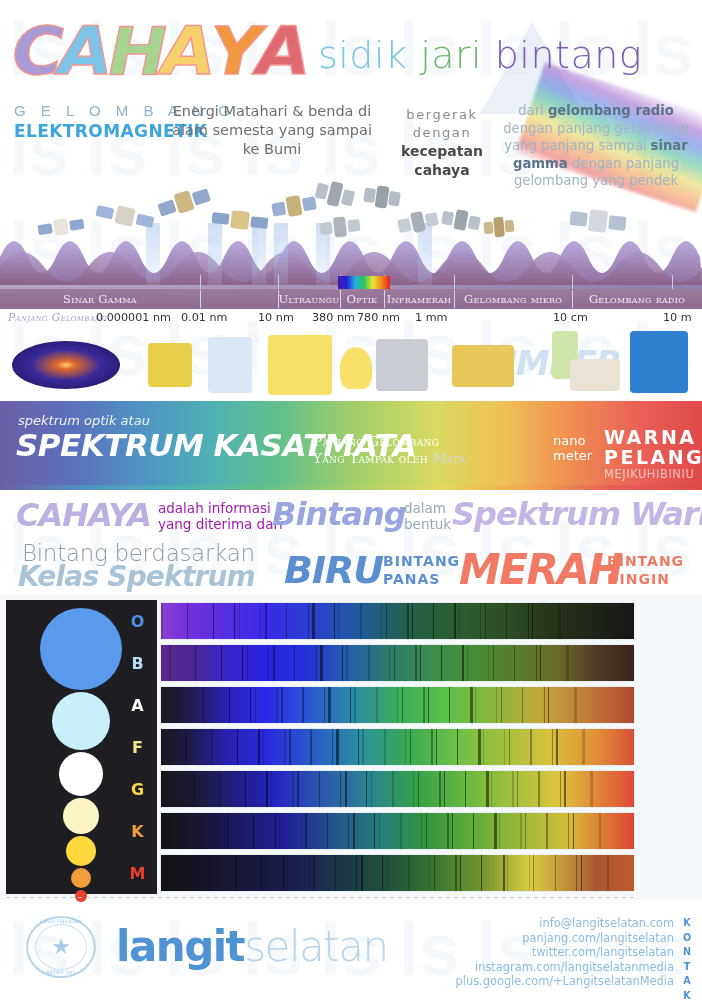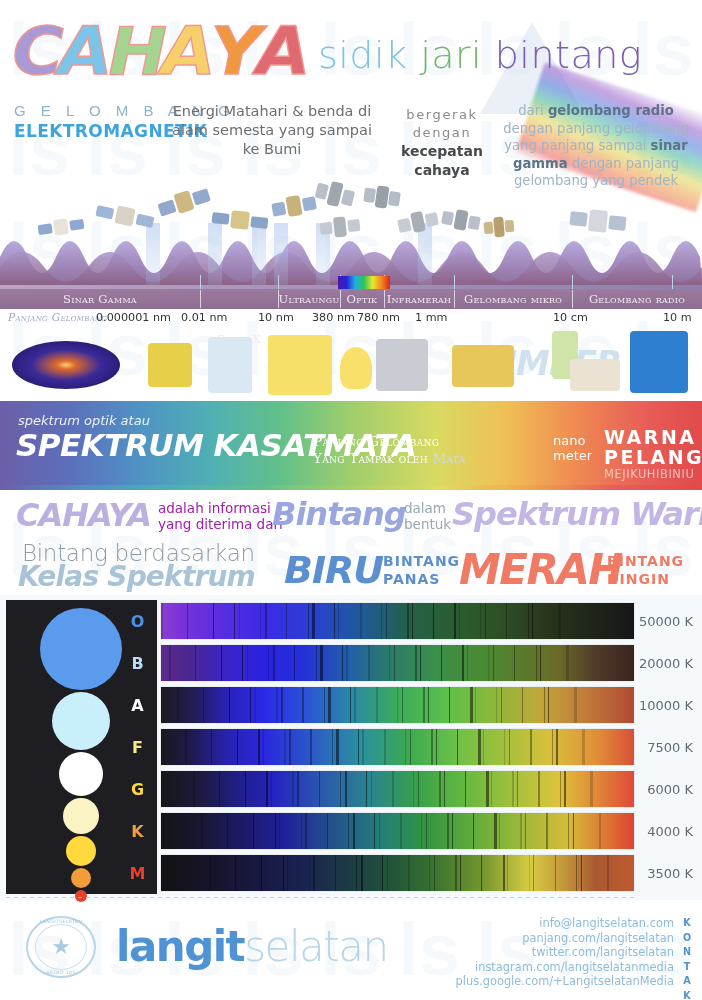--- a/index.html
+++ b/index.html
@@ -753,29 +753,20 @@
           <div style="position: absolute; left: 73.2%; top: 0px; width: 1.1px; height: 100%; background: rgba(0, 0, 0, 0.18);"></div>
           <div style="position: absolute; left: 78.7%; top: 0px; width: 1.1px; height: 100%; background: rgba(0, 0, 0, 0.34);"></div>
           <div style="position: absolute; left: 72.2%; top: 0px; width: 2.2px; height: 100%; background: rgba(0, 0, 0, 0.5);"></div>
           <div style="position: absolute; left: 77.7%; top: 0px; width: 1.1px; height: 100%; background: rgba(0, 0, 0, 0.18);"></div>
           <div style="position: absolute; left: 83.2%; top: 0px; width: 1.1px; height: 100%; background: rgba(0, 0, 0, 0.34);"></div>
           <div style="position: absolute; left: 88.7%; top: 0px; width: 1.1px; height: 100%; background: rgba(0, 0, 0, 0.5);"></div>
           <div style="position: absolute; left: 94.2%; top: 0px; width: 2.2px; height: 100%; background: rgba(0, 0, 0, 0.18);"></div>
           <div style="position: absolute; left: 87.7%; top: 0px; width: 1.1px; height: 100%; background: rgba(0, 0, 0, 0.34);"></div>
         </div>
       </div>
-    <div class="tempCol" id="tempCol">
-        <div class="tempLbl" style="top: 14px;">50000 K</div>
-        <div class="tempLbl" style="top: 56px;">20000 K</div>
-        <div class="tempLbl" style="top: 98px;">10000 K</div>
-        <div class="tempLbl" style="top: 140px;">7500 K</div>
-        <div class="tempLbl" style="top: 182px;">6000 K</div>
-        <div class="tempLbl" style="top: 224px;">4000 K</div>
-        <div class="tempLbl" style="top: 266px;">3500 K</div>
-      </div>
     <div class="dashed"></div>
   </div>
 
   <div class="footer">
     <div class="seal">
       <div class="sealInner">
         <div class="sealTxtTop">LANGITSELATAN</div>
         <div class="sealGlyph">★</div>
         <div class="sealTxtBot">ASTRO 101</div>
       </div>

